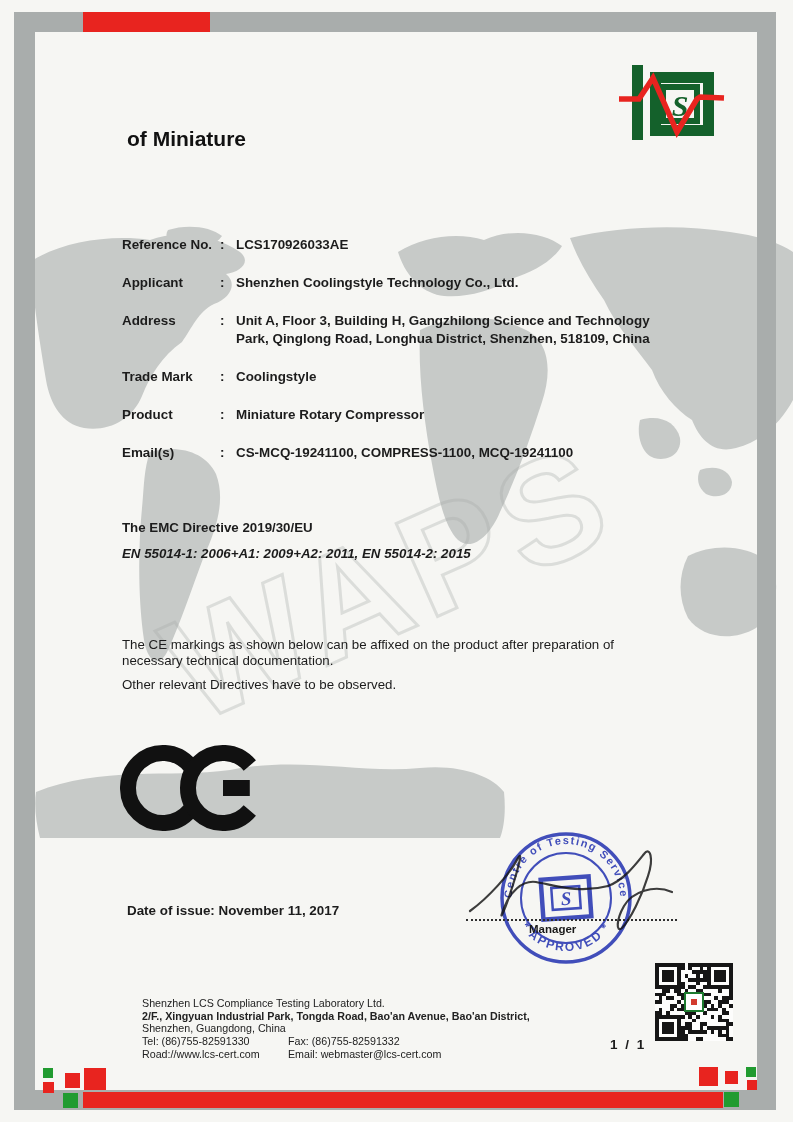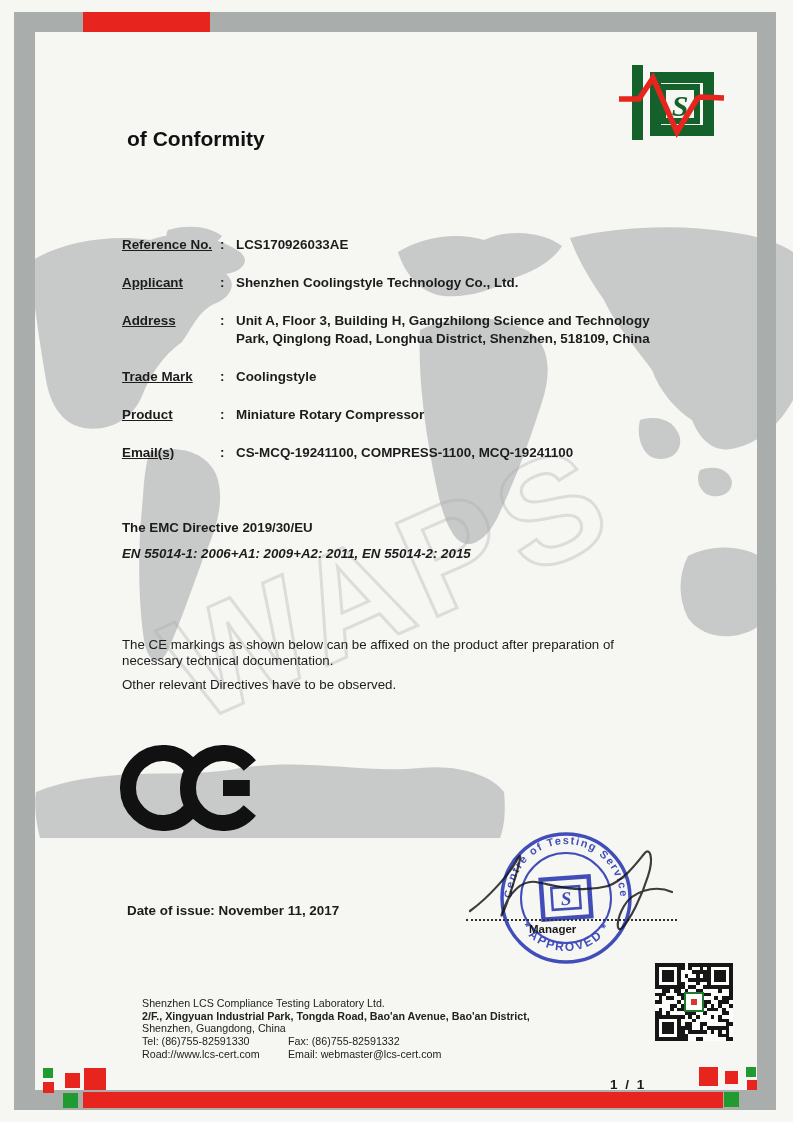--- a/index.html
+++ b/index.html
@@ -30,21 +30,21 @@
   .red-bottom{position:absolute;left:83px;top:1092px;width:640px;height:16px;background:#e8241f;z-index:7;}
   .sq{position:absolute;z-index:8;}
   
   .logo{position:absolute;left:614px;top:55px;z-index:5;}
   
   .title-block{position:absolute;left:127px;top:124px;z-index:5;}
   .title-main{font-size:32px;font-weight:bold;letter-spacing:1px;color:#111;}
   .title-sub{font-size:21px;font-weight:bold;margin-top:3px;color:#111;}
   
   .field-row{position:absolute;left:122px;width:548px;font-size:13.4px;font-weight:bold;line-height:17.5px;z-index:5;}
-  .field-row .lbl{display:inline-block;width:98px;vertical-align:top;text-decoration:underline;}
+  .field-row .lbl{display:inline-block;width:98px;vertical-align:top;}
   .field-row .sep{display:inline-block;width:16px;vertical-align:top;}
   .field-row .val{display:inline-block;width:425px;vertical-align:top;}
   
   .para{position:absolute;left:122px;width:524px;font-size:13.3px;line-height:16.4px;z-index:5;}
   .para.bold{font-weight:bold;}
   
   .ce{position:absolute;left:120px;top:742px;z-index:5;}
   .issue-date{position:absolute;left:127px;top:903px;font-size:13.4px;font-weight:bold;z-index:5;}
   
   .stamp{position:absolute;left:484px;top:820px;z-index:5;opacity:.9;}
@@ -56,21 +56,21 @@
   .footer .b{font-weight:bold;}
   .footer .col1{display:inline-block;width:143px;}
   
   .qr{position:absolute;left:655px;top:963px;width:78px;height:78px;background:#fdfdfc;z-index:5;}
   .qr-modules{position:absolute;inset:0;}
   .finder{position:absolute;width:26px;height:26px;border:4px solid #161616;box-sizing:border-box;}
   .finder::after{content:'';position:absolute;inset:3px;background:#161616;}
   .finder.tl{left:0;top:0;} .finder.tr{right:0;top:0;} .finder.bl{left:0;bottom:0;}
   .qr-logo{position:absolute;left:29px;top:29px;width:20px;height:20px;background:#fff;border:2px solid #1c7a2e;box-sizing:border-box;z-index:2;}
   .qr-logo::after{content:'';position:absolute;left:5px;top:5px;width:6px;height:6px;background:#d23b2f;}
-  .page-no{position:absolute;left:610px;top:1037px;font-size:13.5px;font-weight:bold;letter-spacing:2px;z-index:5;margin-top:40px;}
+  .page-no{position:absolute;left:610px;top:1037px;font-size:13.5px;font-weight:bold;letter-spacing:2px;z-index:5;}
 </style>
 </head>
 <body>
 
 <div class="page">
 
   <svg class="map" width="793" height="1122" viewBox="0 0 793 1122">
     <g fill="#c7cac8">
       <path d="M 30,262 C 60,242 110,234 150,240 C 175,230 215,234 240,252 C 252,262 240,272 226,274 C 238,284 230,298 214,304 C 198,312 192,328 182,342 C 162,356 150,376 142,396 C 132,420 108,432 84,428 C 62,424 50,404 46,380 C 40,344 34,306 30,262 Z"></path>
       <path d="M 168,230 C 186,224 210,226 222,236 C 214,248 192,252 176,248 C 168,244 164,236 168,230 Z"></path>
@@ -109,21 +109,21 @@
 
   <svg class="logo" width="118" height="95" viewBox="0 0 118 95">
     <rect x="18" y="10" width="11" height="75" fill="#14612b"></rect>
     <rect x="41.5" y="22.5" width="53" height="53" fill="none" stroke="#14612b" stroke-width="11"></rect>
     <rect x="49" y="32" width="34" height="34" fill="none" stroke="#14612b" stroke-width="6"></rect>
     <text x="66" y="61" font-size="30" font-weight="bold" font-style="italic" font-family="Liberation Serif, serif" fill="#14612b" text-anchor="middle">S</text>
     <polyline points="5,44 25,44 39,23 63,77 83,44 86,42 110,43" fill="none" stroke="#e8241f" stroke-width="5.5"></polyline>
   </svg>
 
   <div class="title-block">
-    <div class="title-sub">of Conformity</div>
+    <div class="title-sub">of Miniature</div>
   </div>
 
   <div class="field-row" style="top:236px;">
     <span class="lbl">Reference No.</span><span class="sep">:</span><span class="val">LCS170926033AE</span>
   </div>
   <div class="field-row" style="top:274px;">
     <span class="lbl">Applicant</span><span class="sep">:</span><span class="val">Shenzhen Coolingstyle Technology Co., Ltd.</span>
   </div>
   <div class="field-row" style="top:312px;">
     <span class="lbl">Address</span><span class="sep">:</span><span class="val">Unit A, Floor 3, Building H, Gangzhilong Science and Technology Park, Qinglong Road, Longhua District, Shenzhen, 518109, China</span>

